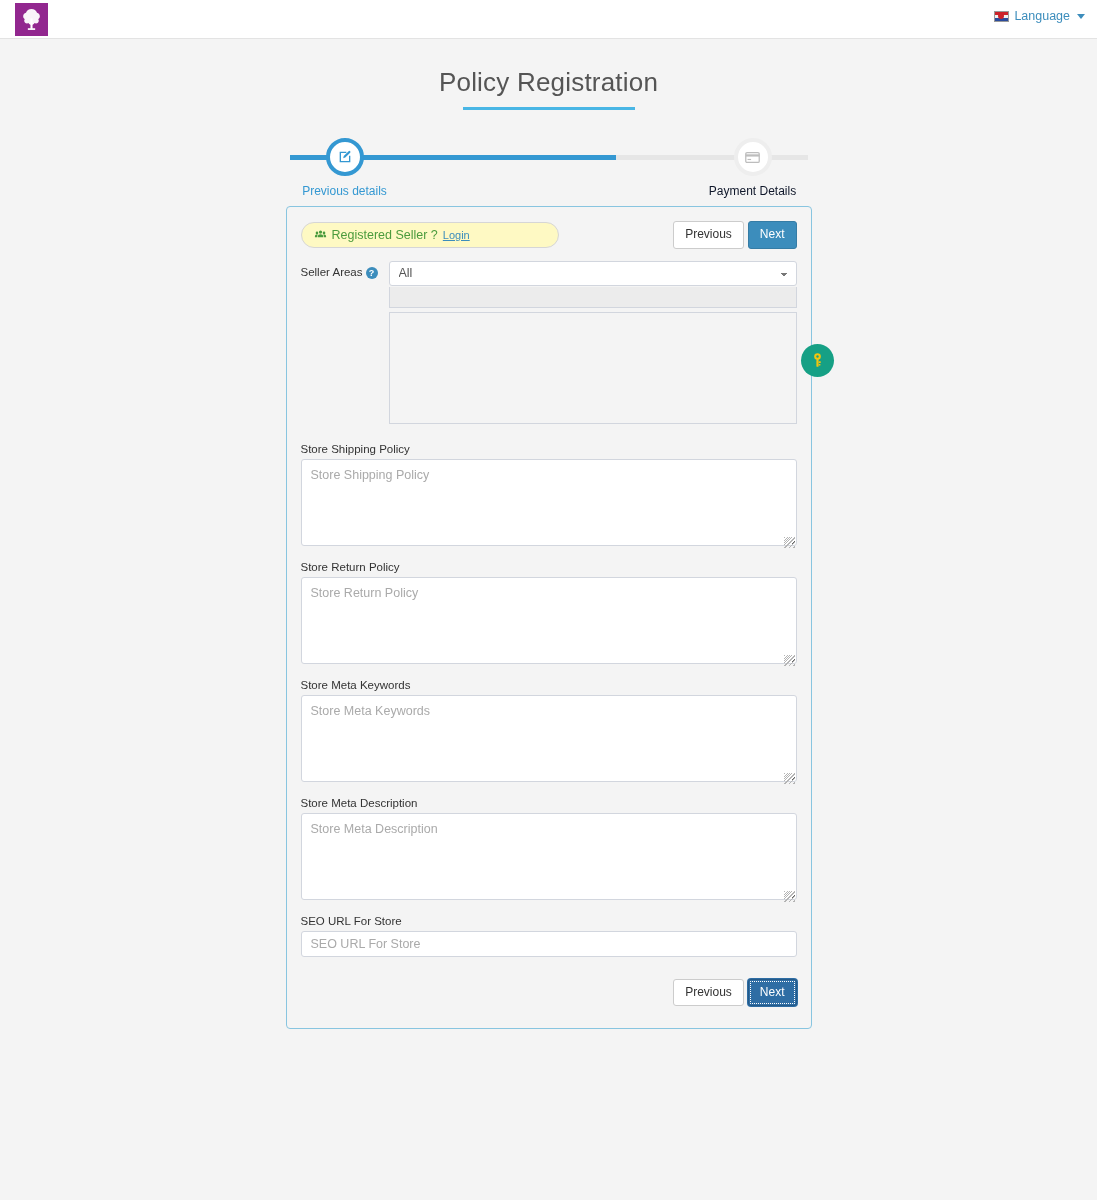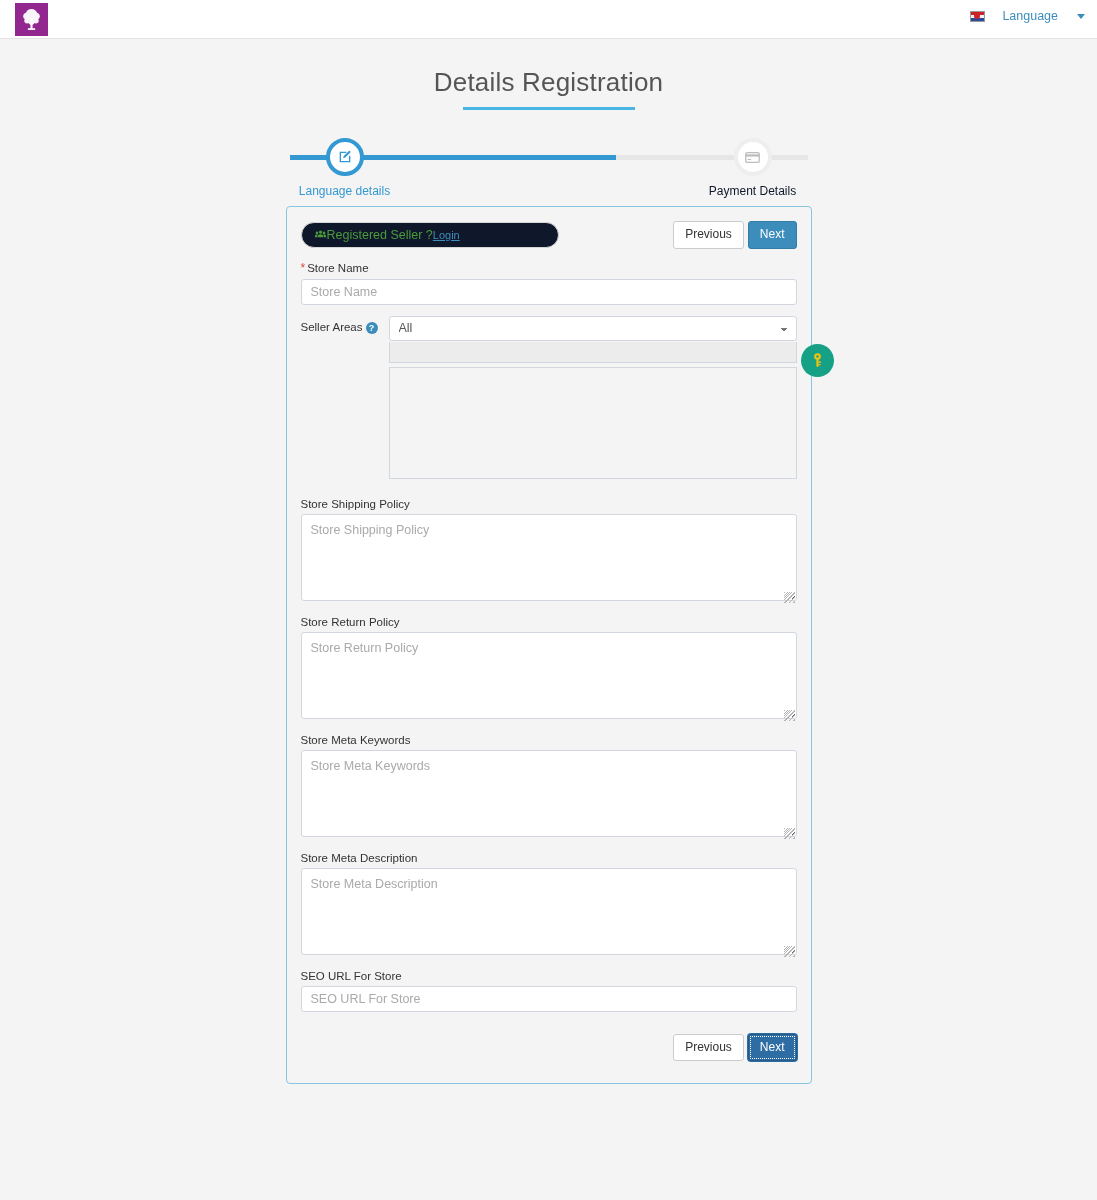--- a/index.html
+++ b/index.html
@@ -24,21 +24,21 @@
     position: absolute;
     left: 15px; top: 3px;
     width: 33px; height: 33px;
     background: #92278f;
     display: flex; align-items: center; justify-content: center;
   }
   .logo-box svg { display:block; }
   .lang-wrap {
     position: absolute;
     right: 12px; top: 9px;
-    display: flex; align-items: center; gap: 17px;
+    display: flex; align-items: center; gap: 5px;
     font-size: 12.5px;
     color: #3c8dbc;
     cursor: pointer;
   }
   .flag-icon {
     width: 15px; height: 11px;
     border: 1px solid #999;
     background: linear-gradient(#cc2229 0 33%, #f0f0f0 33% 66%, #2a4b9b 66% 100%);
     position: relative;
     display: inline-block;
@@ -140,25 +140,26 @@
   }
   .panel-top {
     display: flex;
     align-items: center;
     justify-content: space-between;
     margin-bottom: 12px;
   }
   .registered-pill {
     width: 258px;
     height: 26px;
-    background: #0f172a;
+    background: #fef9c3;
     border: 1px solid #d6d6d6;
     border-radius: 13px;
     display: flex;
     align-items: center;
+    gap: 5px;
     padding: 8px 12px;
     font-size: 12.5px;
   }
   .registered-text { color: #4b9b3d; }
   .login-link {
     color: #3c8dbc;
     font-size: 11px;
     text-decoration: underline;
     cursor: pointer;
   }
@@ -325,36 +326,36 @@
       </g>
     </svg>
   </div>
   <div class="lang-wrap">
     <span class="flag-icon"></span>
     <span>Language</span>
     <span class="caret-down"></span>
   </div>
 </div>
 
-<h1 class="page-title">Details Registration</h1>
+<h1 class="page-title">Policy Registration</h1>
 <div class="title-underline"></div>
 
 <div class="stepper">
   <div class="step-track"></div>
   <div class="step-track-fill"></div>
   <div class="steps-row">
 
     <div class="step">
       <div class="step-circle active-ring">
         <svg width="16" height="16" viewBox="0 0 24 24">
           <path d="M4 4h10v2H6v12h12v-8h2v10H4V4z" fill="#3498d2"></path>
           <path d="M19.7 3.3a1.6 1.6 0 0 0-2.3 0l-7.3 7.3-.8 3.1 3.1-.8 7.3-7.3a1.6 1.6 0 0 0 0-2.3z" fill="#3498d2"></path>
         </svg>
       </div>
-      <div class="step-label">Language details</div>
+      <div class="step-label">Previous details</div>
     </div>
 
 
     <div class="step">
       <div class="step-circle inactive">
         <svg width="17" height="17" viewBox="0 0 24 24">
           <rect x="2.5" y="5" width="19" height="14" rx="1.8" fill="none" stroke="#bdbdbd" stroke-width="1.8"></rect>
           <rect x="2.5" y="7.5" width="19" height="3.2" fill="#bdbdbd"></rect>
           <rect x="5" y="14" width="5" height="1.6" fill="#bdbdbd"></rect>
         </svg>
@@ -383,26 +384,20 @@
       </span>
       <span class="registered-text">Registered Seller ?</span>
       <span class="login-link">Login</span>
     </div>
     <div class="btn-group">
       <button class="btn btn-default">Previous</button>
       <button class="btn btn-primary">Next</button>
     </div>
   </div>
 
-  <div class="form-group">
-    <label class="form-label">
-      <span class="req-star">*</span><span>Store Name</span>
-    </label>
-    <input class="form-control" type="text" placeholder="Store Name" style="">
-  </div>
 
   <div class="form-group areas-row">
     <div class="areas-label-col">
       <span>Seller Areas</span><span class="help-icon">?</span>
     </div>
     <div class="areas-control-col">
       <select class="select-control">
         <option>All</option>
       </select>
       <div class="areas-searchbar"></div>

